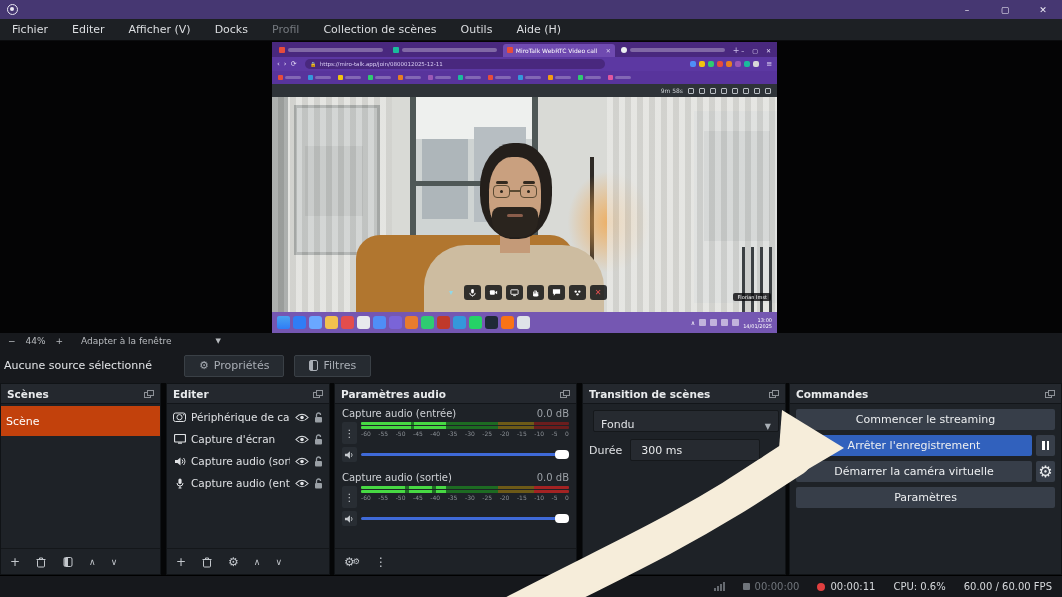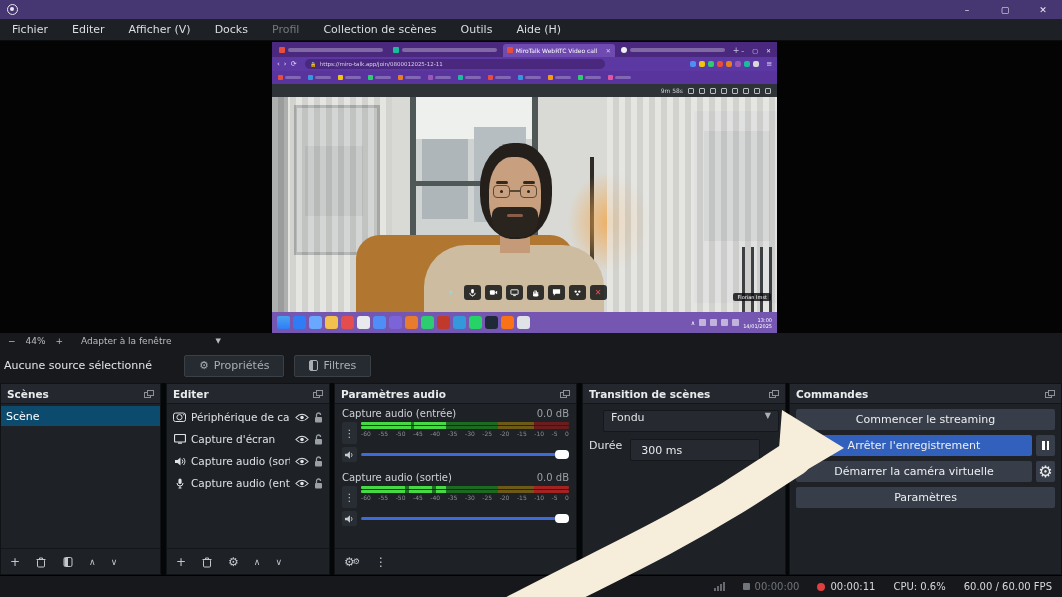--- a/index.html
+++ b/index.html
@@ -100,21 +100,21 @@
 .dock{position:absolute;top:383px;height:192px;background:#1e2227;border:1px solid #101316}
 .dock-h{height:20px;background:#24282e;display:flex;align-items:center;padding:0 6px;font-size:10.5px;font-weight:bold;color:#e8eaec;border-bottom:1px solid #121519}
 .popico{margin-left:auto;width:10px;height:8px;position:relative;opacity:.65}
 .popico i{position:absolute;border:1px solid #c6cacf;width:7px;height:6px;display:block}
 .popico i:first-child{left:0;top:2px}.popico i:last-child{left:3px;top:0;background:#24282e}
 .dock-toolbar{position:absolute;bottom:0;left:0;right:0;height:26px;border-top:1px solid #14171a;display:flex;align-items:center;gap:15px;padding:0 9px;color:#c3c7cc;font-size:12px}
 .dock-toolbar .tbt{display:flex;align-items:center}
 .dock-toolbar svg{width:12px;height:12px}
 .chevt{font-size:9px}
 
-.scene-item{margin-top:2px;height:20px;background:#0c4a6e;color:#fff;font-size:11px;display:flex;align-items:center;padding:0 5px}
+.scene-item{margin-top:2px;height:30px;background:#c2410c;color:#fff;font-size:11px;display:flex;align-items:center;padding:0 5px}
 
 .src-row{height:22px;display:flex;align-items:center;gap:5px;padding:0 6px;font-size:10.5px;color:#dfe1e4}
 .src-row .sico{width:13px;display:flex;justify-content:center}
 .src-row .lbl{flex:1;white-space:nowrap;overflow:hidden}
 .src-row svg{display:block}
 
 .mixch{position:relative;padding:4px 7px 0 7px}
 .mixtop{display:flex;justify-content:space-between;font-size:10px;color:#cfd2d6}
 .mixtop .db{color:#9ba0a6}
 .mixbody{display:flex;gap:4px;margin-top:3px}
@@ -122,23 +122,23 @@
 .meterwrap{flex:1}
 .mbar{height:3px;border-radius:1px;margin-bottom:1px}
 .m-in{background:linear-gradient(90deg,#47d943 0 24%,#1c7a22 24% 25.5%,#47d943 25.5% 41%,#1d6b22 41% 66%,#6d5a17 66% 83%,#6b1d1d 83% 100%)}
 .m-out{background:linear-gradient(90deg,#47d943 0 21%,#1d6b22 21% 23%,#47d943 23% 34%,#1d6b22 34% 36%,#47d943 36% 41%,#1d6b22 41% 66%,#6d5a17 66% 83%,#a32323 83% 100%)}
 .scale{display:flex;justify-content:space-between;font-size:6px;color:#8a8f95;margin-top:1px}
 .sliderrow{display:flex;gap:4px;align-items:center;margin-top:3px}
 .sliderrow .sqbtn{height:15px}
 .track{position:relative;flex:1;height:3px;background:#3f6ad8;border-radius:2px}
 .knob{position:absolute;right:0;top:-3px;width:14px;height:9px;background:#fff;border-radius:4px}
 
-.tsel{position:absolute;left:20px;right:6px;top:26px;height:22px;background:#262a30;border:1px solid #15181b;border-radius:2px;display:flex;align-items:flex-start;padding:0 7px;font-size:11px;color:#dfe1e4}
+.tsel{position:absolute;left:10px;right:6px;top:26px;height:22px;background:#262a30;border:1px solid #15181b;border-radius:2px;display:flex;align-items:flex-end;padding:0 7px;font-size:11px;color:#dfe1e4}
 .tsel .car{margin-left:auto;font-size:8px;color:#aab0b6}
-.trow{position:absolute;left:6px;top:55px;display:flex;gap:8px;font-size:11px;color:#dfe1e4}
+.trow{position:absolute;left:6px;top:55px;display:flex;align-items:center;gap:8px;font-size:11px;color:#dfe1e4}
 .tinput{width:130px;height:22px;background:#262a30;border:1px solid #15181b;border-radius:2px;display:flex;align-items:center;padding:0 10px;font-size:11px;color:#e8eaec}
 .tremove{position:absolute;left:158px;top:82px;opacity:.5}
 
 .cmdwrap{position:absolute;left:6px;right:6px;top:25px;display:flex;flex-direction:column;gap:5px}
 .cmdrow{display:flex;gap:4px}
 .cbtn{flex:1;height:21px;background:#373e49;border-radius:2px;color:#eceef0;font-size:11px;display:flex;align-items:center;justify-content:center}
 .cbtn.active{background:#3161bd}
 .sidebtn{width:19px;height:21px;background:#373e49;border-radius:2px;color:#e8eaec;display:flex;align-items:center;justify-content:center;flex:none}
 .pauseico{display:flex;gap:2px}
 .pauseico i{display:block;width:2.5px;height:9px;background:#fff}

